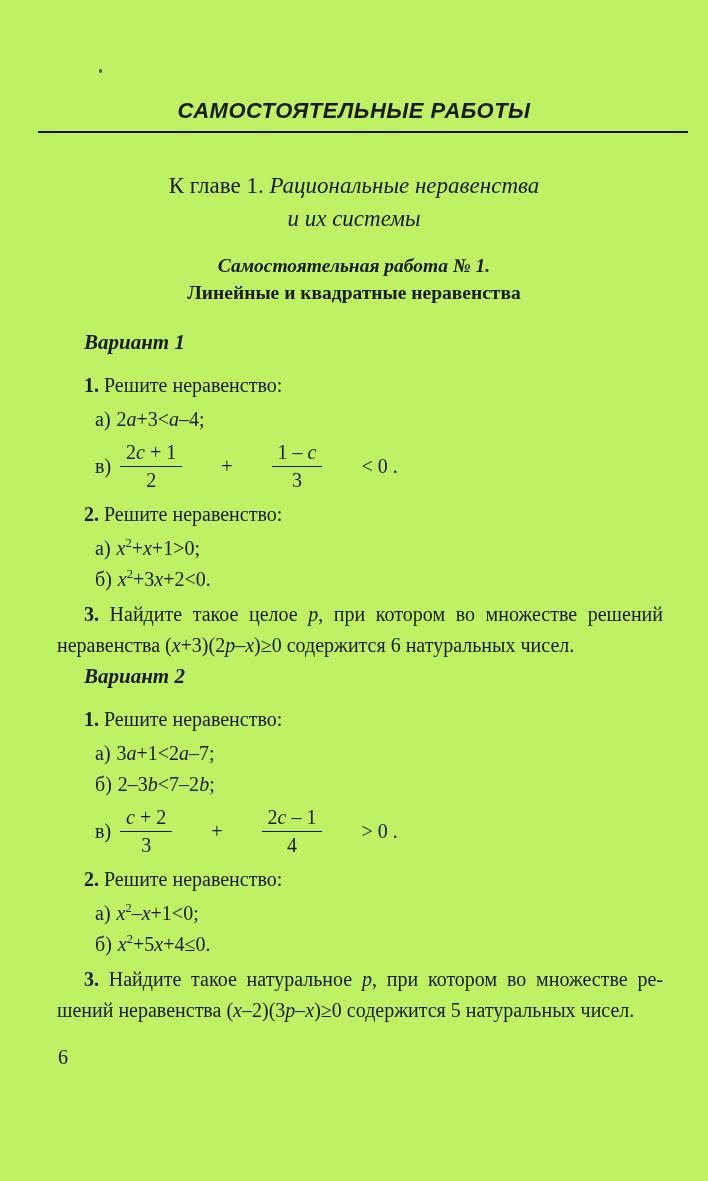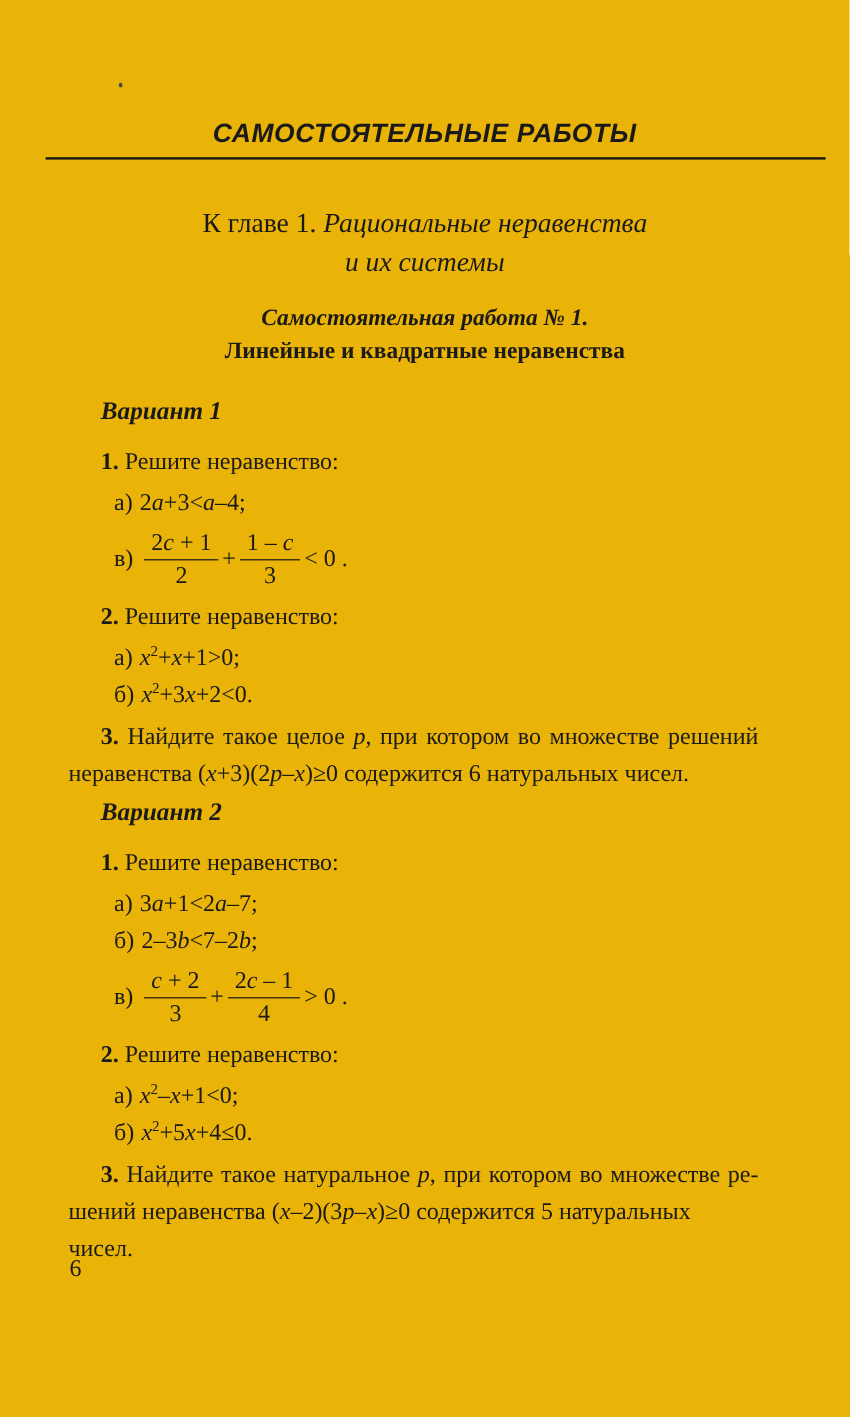--- a/index.html
+++ b/index.html
@@ -1,18 +1,18 @@
 <!DOCTYPE html>
 <html><head>
 <meta charset="utf-8">
 <style>
   html,body { margin:0; padding:0; background:#ffffff; }
   .page {
     position:relative; width:708px; height:1181px;
-    background:#eab308; color:#1a1a1a; overflow:hidden;
+    background:#bef264; color:#1a1a1a; overflow:hidden;
     font-family:"Liberation Serif", serif;
   }
   .scan-dot {
     position:absolute; left:99px; top:69px; width:3px; height:4px;
     background:#4a4a4a; border-radius:50%;
   }
   .header-title {
     margin:0; padding-top:99px; text-align:center;
     font-family:"Liberation Sans", sans-serif;
     font-style:italic; font-weight:bold; font-size:22px; line-height:24px;
@@ -22,36 +22,36 @@
   .chapter {
     margin-top:36px; text-align:center;
     font-size:23px; font-weight:normal; line-height:33px;
   }
   .chapter .it { font-style:italic; }
   .subtitle {
     margin-top:17px; text-align:center;
     font-size:19.5px; font-weight:bold; line-height:27px;
   }
   .subtitle .it { font-style:italic;margin-top:12px; }
-  .content { padding:0 76px 0 57px; font-size:20px; }
+  .content { padding:0 45px 0 57px; font-size:20px; }
   .variant-title {
     margin:24px 0 0 27px; font-size:21px; line-height:25px;
     font-weight:bold; font-style:italic;
   }
   .v2 .variant-title { margin-top:3px; }
   .problem-lead { margin:15px 0 0; text-indent:27px; line-height:31px; }
   .problem-lead .pnum { font-weight:bold; }
   .subitem { margin:3px 0 0 38px; line-height:31px; }
   .subitem + .subitem { margin-top:0; }
   .sub-label { margin-right:6px; }
   .frac-row {
     display:flex; align-items:center; margin:4px 0 6px 38px;
     min-height:54px;
   }
-  .frac-row .math { display:inline-flex; align-items:center; }
+  .frac-row .math { display:inline-flex; align-items:center;gap:36px; }
   .mvar { font-style:italic; }
   .msup { font-size:12.5px; vertical-align:super; line-height:0; }
   .mb { font-weight:bold; }
   .frac {
     display:inline-flex; flex-direction:column; align-items:center;
     margin:0 3px; line-height:25px; text-align:center;
   }
   .frac .num { padding:0 6px 1px; border-bottom:1.6px solid #1a1a1a; }
   .frac .den { padding:1px 6px 0; }
   .p3 { margin-top:4px; line-height:31px; }

